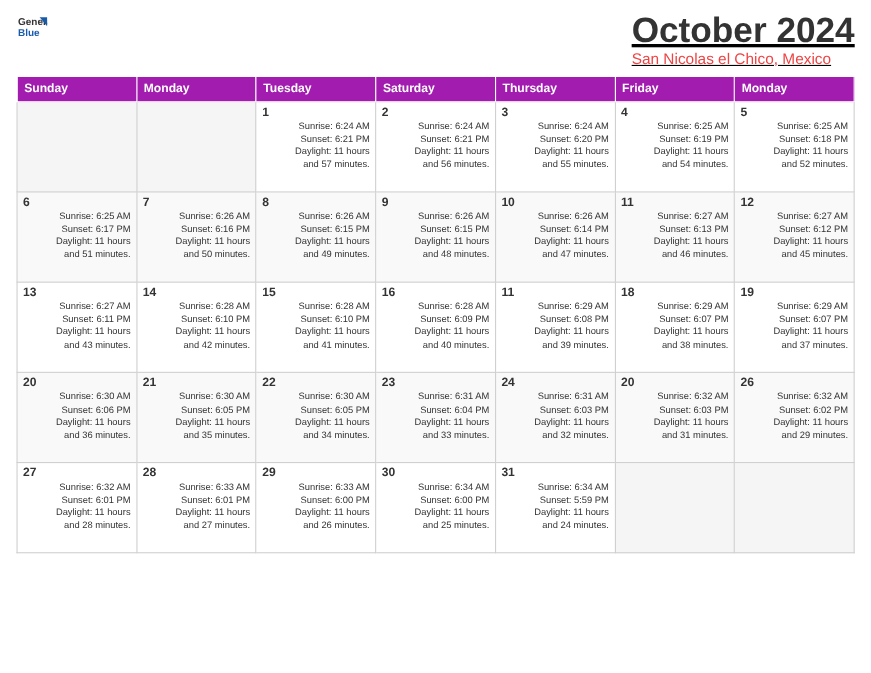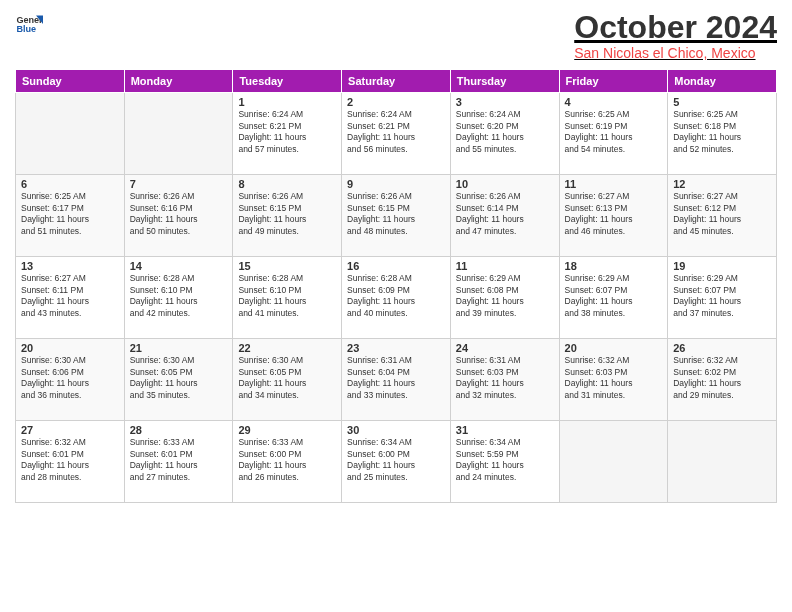--- a/index.html
+++ b/index.html
@@ -74,20 +74,21 @@
     .day-number {
       font-size: 11px;
       font-weight: bold;
       display: block;
       margin-bottom: 1px;
     }
     .day-info {
       font-size: 8.5px;
       line-height: 1.35;
       color: #333;
+      text-align: right;
     }
     tr:nth-child(even) td:not(.empty) {
       background: #f9f9f9;
     }
   </style>
 </head>
 <body>
 
 <div class="page">
   <div class="header">

